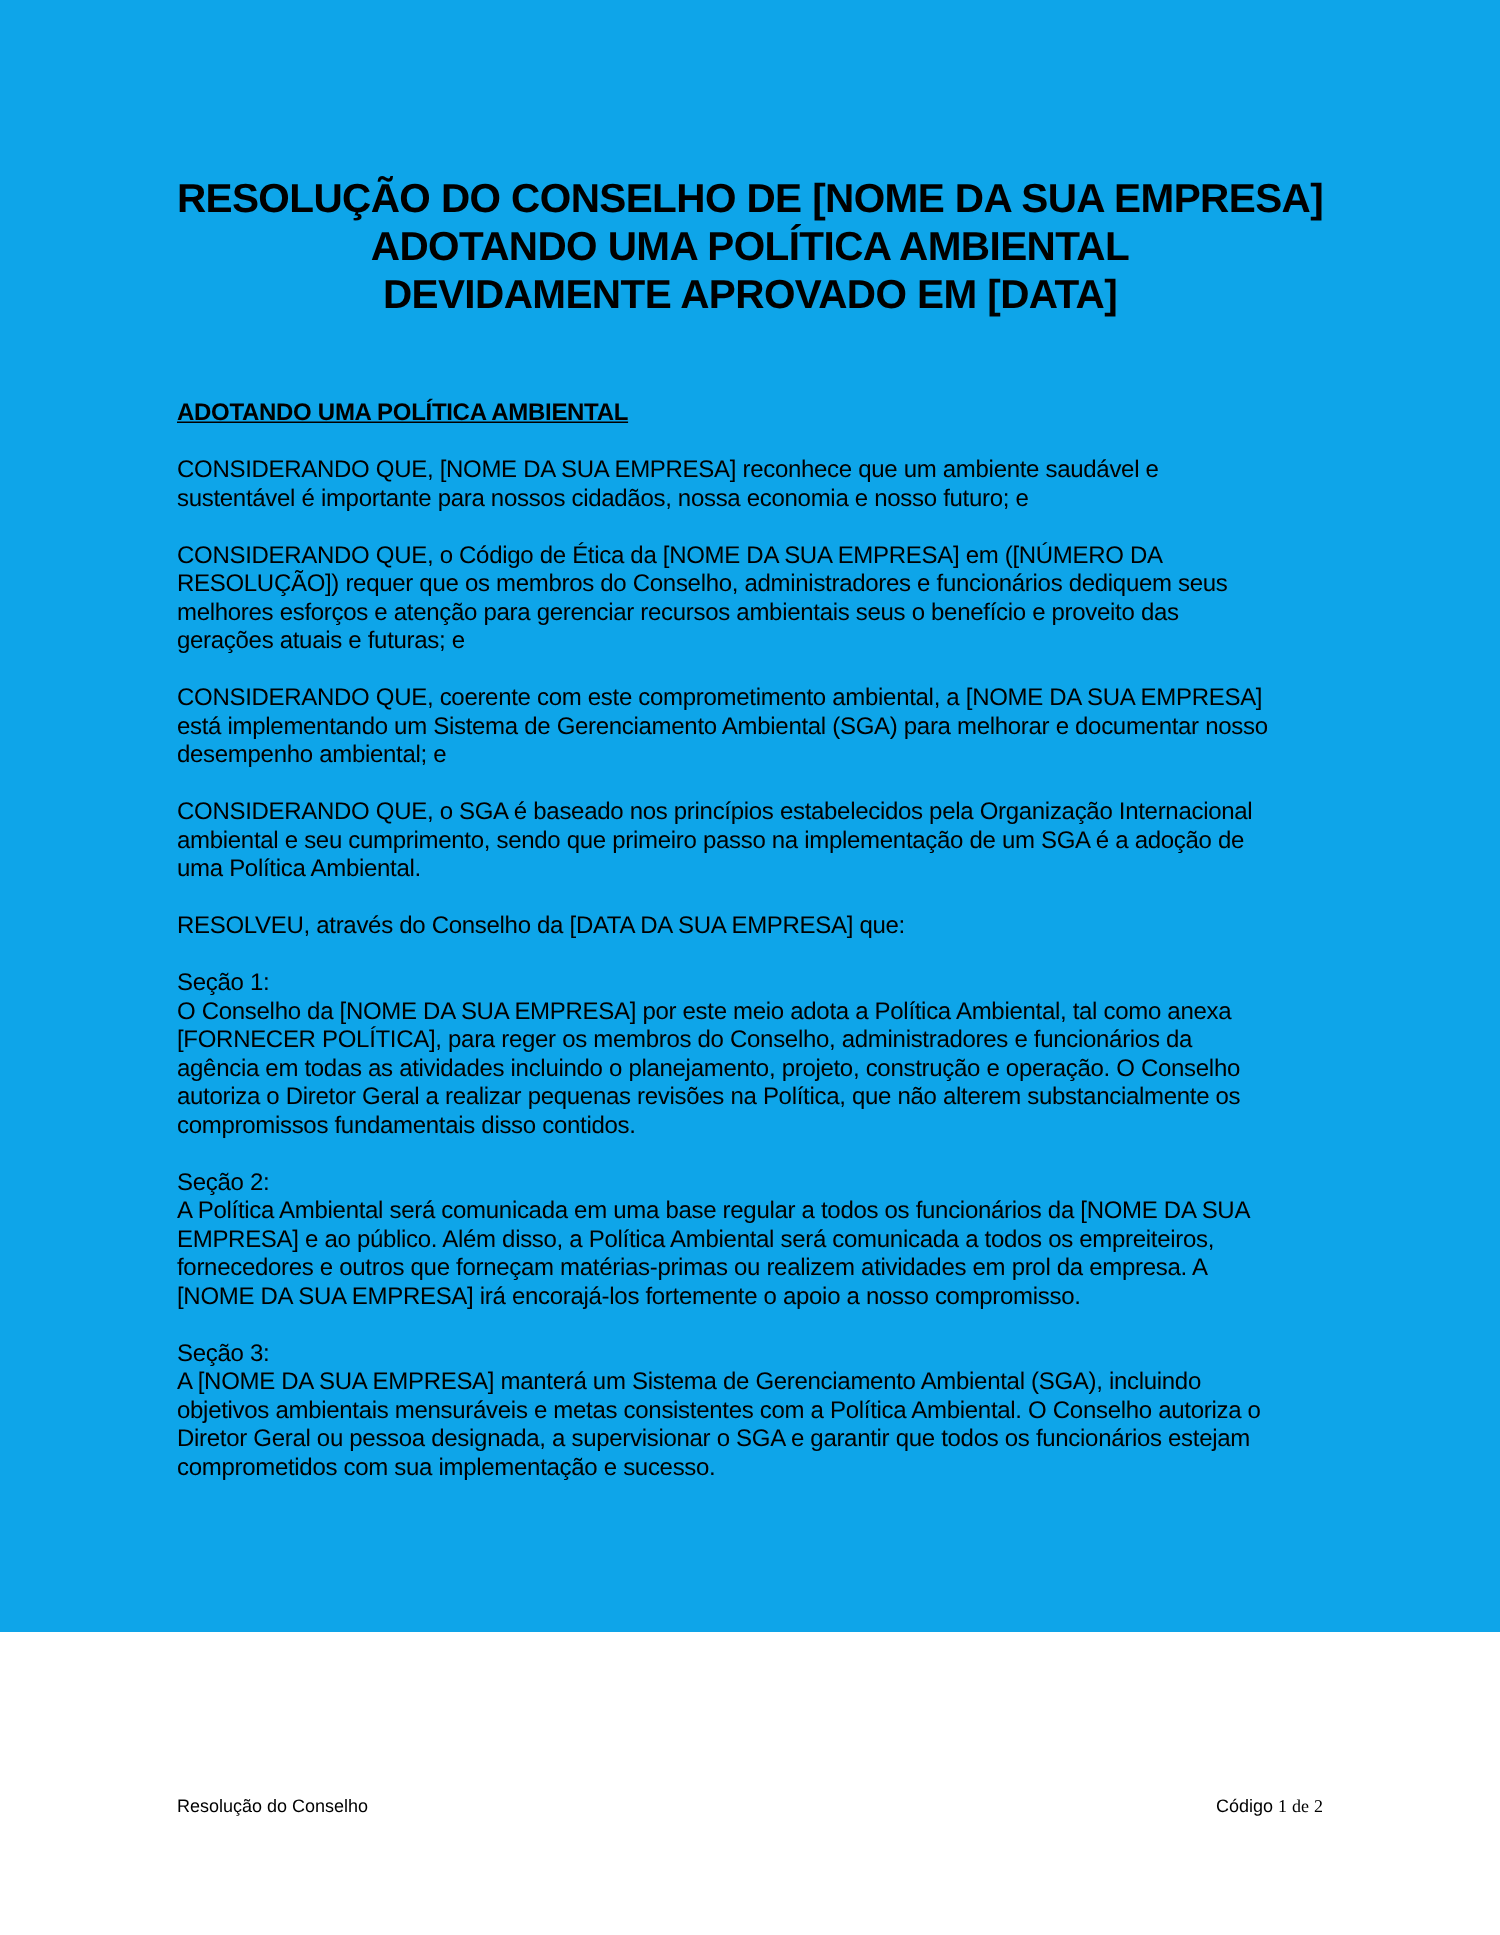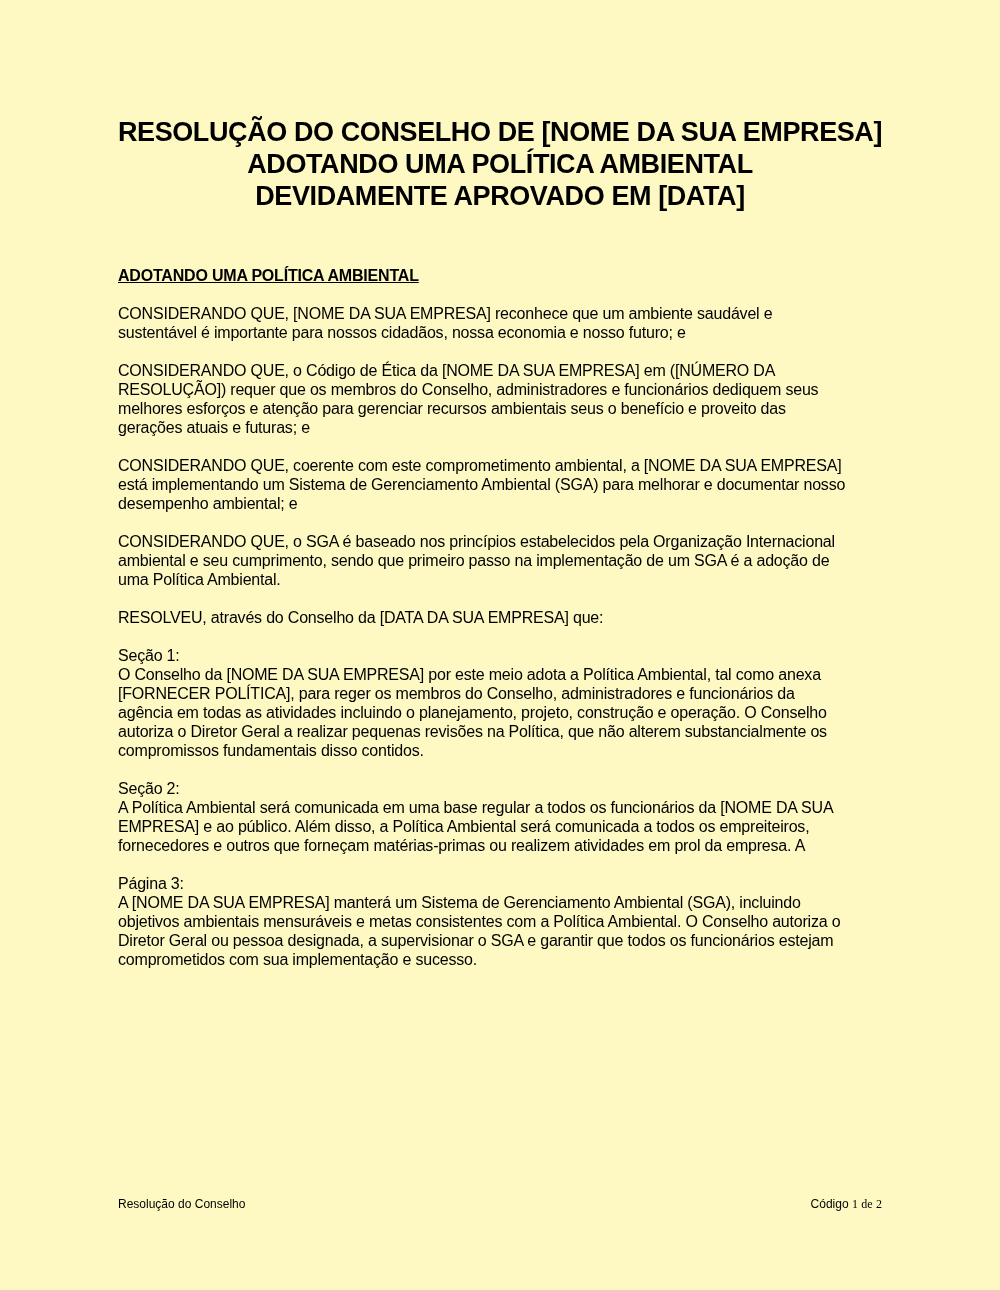--- a/index.html
+++ b/index.html
@@ -13,22 +13,22 @@
       position: relative;
       font-family: "Liberation Sans", sans-serif;
       color: #000000;
       overflow: hidden;
     }
     .page {
       position: absolute;
       left: 0;
       top: 0;
       width: 1000px;
-      height: 1290px;
-      background: #fef9c3;
+      height: 1088px;
+      background: #0ea5e9;
     }
     .title-block {
       position: absolute;
       left: 100px;
       top: 116px;
       width: 800px;
       text-align: center;
       font-weight: bold;
       font-size: 27px;
       line-height: 32px;
@@ -122,24 +122,25 @@
       <span class="line">agência em todas as atividades incluindo o planejamento, projeto, construção e operação. O Conselho</span>
       <span class="line">autoriza o Diretor Geral a realizar pequenas revisões na Política, que não alterem substancialmente os</span>
       <span class="line">compromissos fundamentais disso contidos.</span>
     </div>
 
     <div class="para">
       <span class="line">Seção 2:</span>
       <span class="line">A Política Ambiental será comunicada em uma base regular a todos os funcionários da [NOME DA SUA</span>
       <span class="line">EMPRESA] e ao público. Além disso, a Política Ambiental será comunicada a todos os empreiteiros,</span>
       <span class="line">fornecedores e outros que forneçam matérias-primas ou realizem atividades em prol da empresa. A</span>
+      <span class="line">[NOME DA SUA EMPRESA] irá encorajá-los fortemente o apoio a nosso compromisso.</span>
     </div>
 
     <div class="para">
-      <span class="line">Página 3:</span>
+      <span class="line">Seção 3:</span>
       <span class="line">A [NOME DA SUA EMPRESA] manterá um Sistema de Gerenciamento Ambiental (SGA), incluindo</span>
       <span class="line">objetivos ambientais mensuráveis e metas consistentes com a Política Ambiental. O Conselho autoriza o</span>
       <span class="line">Diretor Geral ou pessoa designada, a supervisionar o SGA e garantir que todos os funcionários estejam</span>
       <span class="line">comprometidos com sua implementação e sucesso.</span>
     </div>
   </div>
 
   <div class="footer">
     <span>Resolução do Conselho</span>
     <span>

